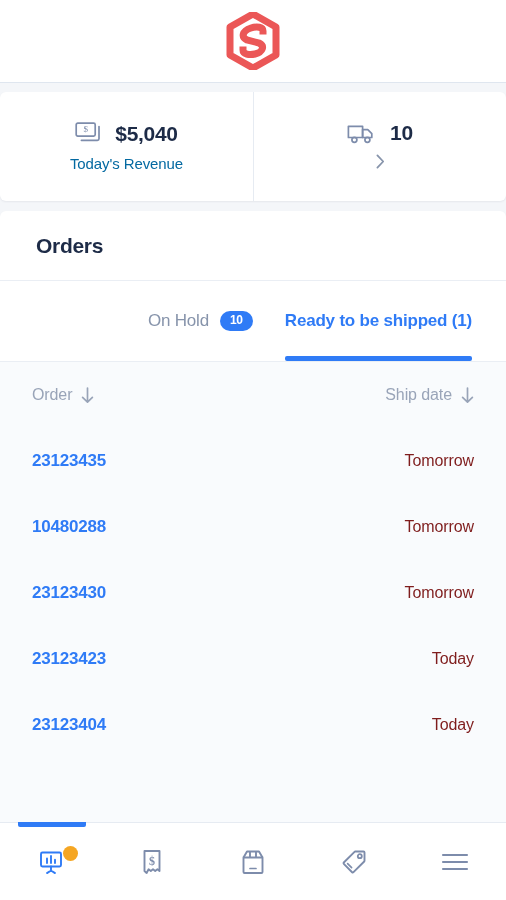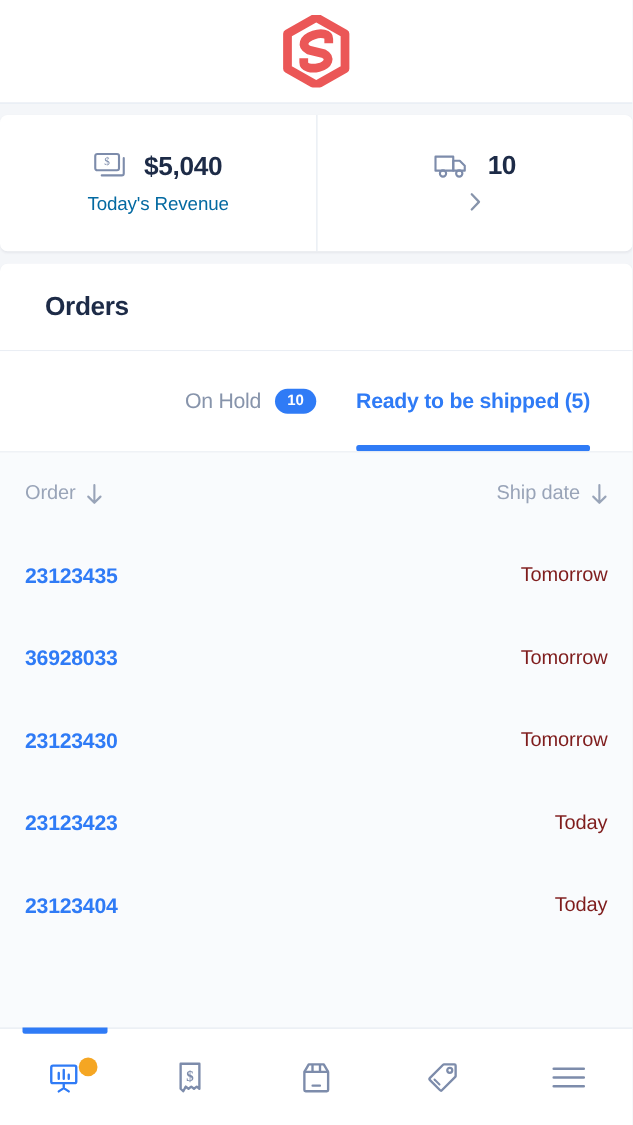--- a/index.html
+++ b/index.html
@@ -84,21 +84,21 @@
   }
   .tab-badge {
     background:#2f7bf6; color:#fff; font-size:12px; font-weight:700;
     border-radius:10px; padding:3px 10px; line-height:1.1;
   }
 
   
   .table { flex:1 1 auto; background:#f9fbfd; overflow:hidden; }
   .row {
     display:flex; align-items:center; justify-content:space-between;
-    padding:0 20px; height:66px;
+    padding:0 32px; height:66px;
   }
   .row.head { height:66px; }
   .col-h {
     display:flex; align-items:center; gap:9px;
     font-size:16px; color:#99a4b8; letter-spacing:-0.1px;
   }
   .arrow-down { display:block; color:#99a4b8; }
   .order-id { font-size:17px; font-weight:700; color:#2f7bf6; letter-spacing:-0.2px; }
   .ship-date { font-size:16px; color:#7f1d1d; letter-spacing:-0.1px; }
 
@@ -187,21 +187,21 @@
     <div class="orders-head">
       <span class="orders-title">Orders</span>
     </div>
 
     <div class="tabs">
       <div class="tab">
         <span>On Hold</span>
         <span class="tab-badge">10</span>
       </div>
       <div class="tab active">
-        <span>Ready to be shipped (5)</span>
+        <span>Ready to be shipped (1)</span>
       </div>
     </div>
 
     <div class="table">
 
       <div class="row head">
         <div class="col-h">
           <span>Order</span>
           <span>
             <svg class="arrow-down" width="13" height="17" viewBox="0 0 13 17" fill="none">
@@ -217,21 +217,21 @@
             </svg>
           </span>
         </div>
       </div>
 
       <div class="row">
         <span class="order-id">23123435</span>
         <span class="ship-date">Tomorrow</span>
       </div>
       <div class="row">
-        <span class="order-id">36928033</span>
+        <span class="order-id">10480288</span>
         <span class="ship-date">Tomorrow</span>
       </div>
       <div class="row">
         <span class="order-id">23123430</span>
         <span class="ship-date">Tomorrow</span>
       </div>
       <div class="row">
         <span class="order-id">23123423</span>
         <span class="ship-date">Today</span>
       </div>

